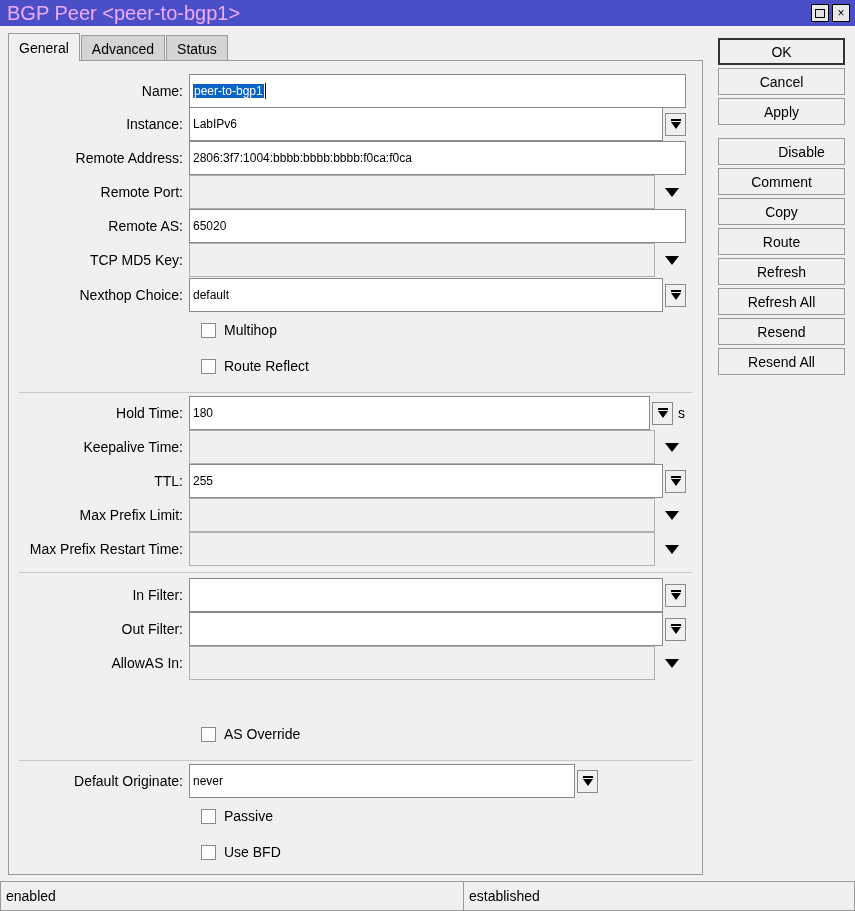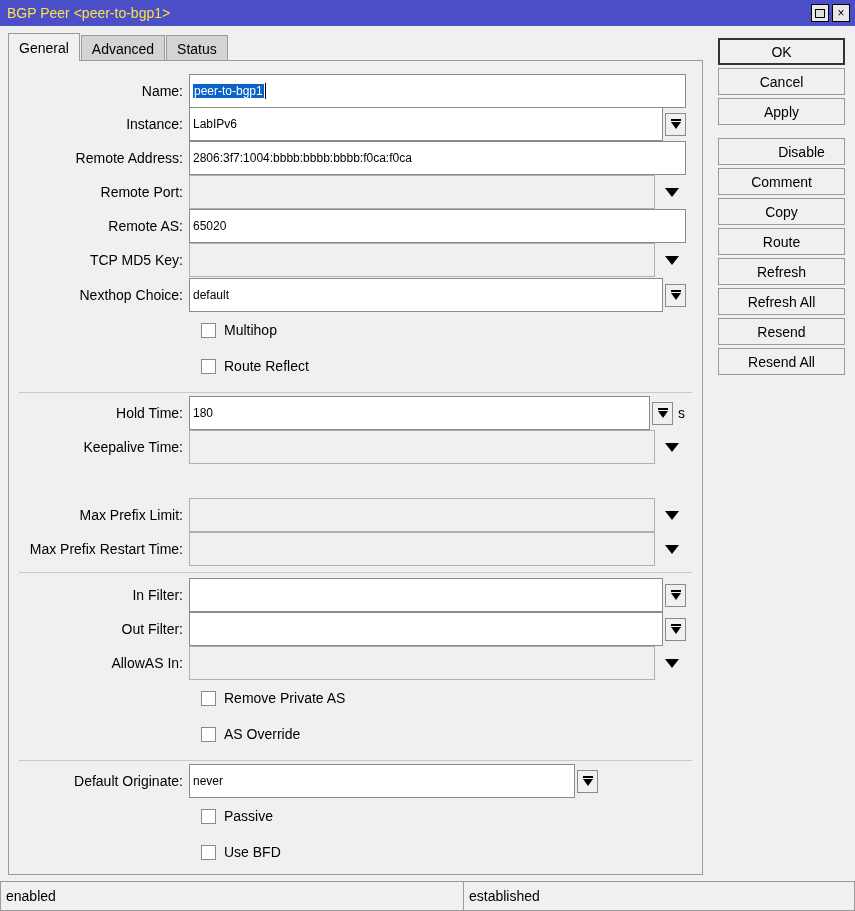--- a/index.html
+++ b/index.html
@@ -20,22 +20,22 @@
   
   .titlebar {
     position: absolute;
     left: 0; top: 0;
     width: 855px; height: 26px;
     background: #4a4fc8;
     display: flex;
     align-items: center;
   }
   .titlebar-text {
-    color: #fde047;
-    font-size: 14px;
+    color: #f0abfc;
+    font-size: 20px;
     margin-left: 7px;
     white-space: nowrap;
     flex: 1;
   }
   .titlebar-buttons {
     display: flex;
     gap: 3px;
     margin-right: 5px;
   }
   .tb-btn {
@@ -351,20 +351,30 @@
   </div>
 
   <div class="row" style="top:374px;">
     <div class="lbl">Keepalive Time:</div>
     <div class="field disabled" style="width:466px;">
       <span></span>
     </div>
     <div class="plaintri"></div>
   </div>
 
+  <div class="row" style="top:408px;">
+    <div class="lbl">TTL:</div>
+    <div class="field" style="width:474px;">
+      <span>255</span>
+    </div>
+    <div class="arrowbox">
+      <span class="bar"></span>
+        <span class="tri"></span>
+    </div>
+  </div>
 
   <div class="row" style="top:442px;">
     <div class="lbl">Max Prefix Limit:</div>
     <div class="field disabled" style="width:466px;">
       <span></span>
     </div>
     <div class="plaintri"></div>
   </div>
 
   <div class="row" style="top:476px;">
@@ -400,24 +410,20 @@
   </div>
 
   <div class="row" style="top:590px;">
     <div class="lbl">AllowAS In:</div>
     <div class="field disabled" style="width:466px;">
       <span></span>
     </div>
     <div class="plaintri"></div>
   </div>
 
-  <div class="cbrow" style="top:626px;">
-    <span class="cbox"></span>
-    <span class="cblabel">Remove Private AS</span>
-  </div>
 
   <div class="cbrow" style="top:662px;">
     <span class="cbox"></span>
     <span class="cblabel">AS Override</span>
   </div>
 
   <div class="sep" style="top:699px;"></div>
 
   <div class="row" style="top:708px;">
     <div class="lbl">Default Originate:</div>

